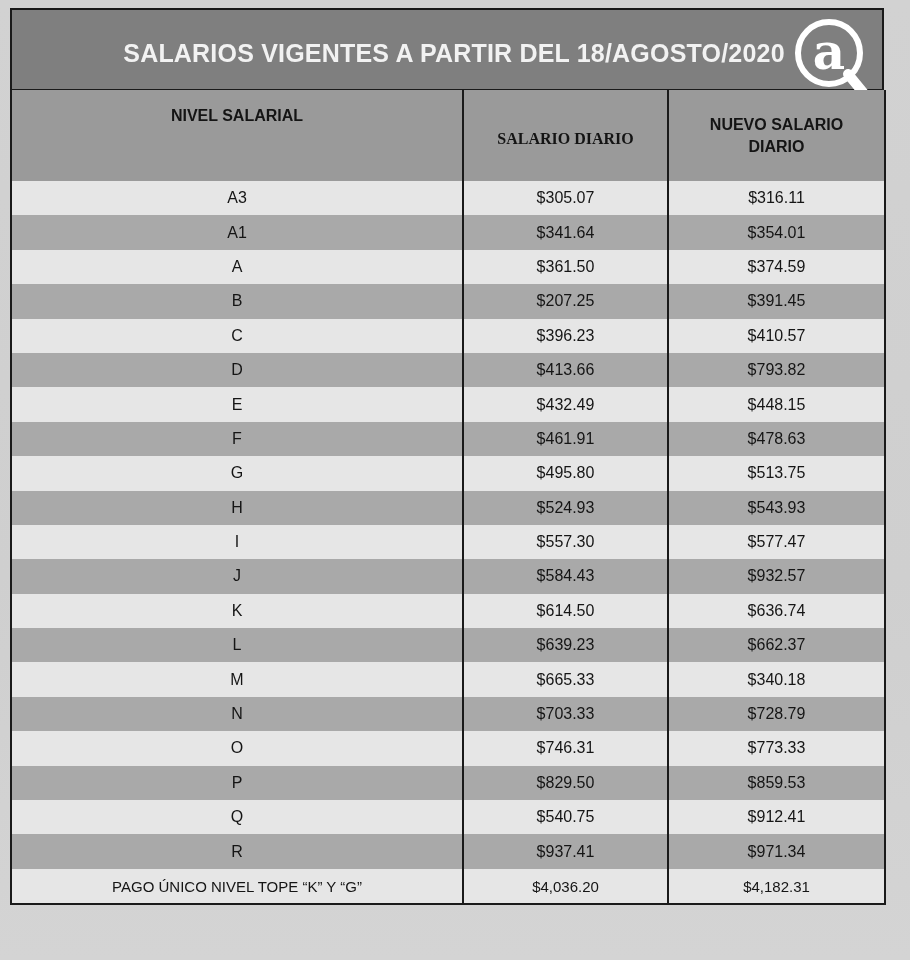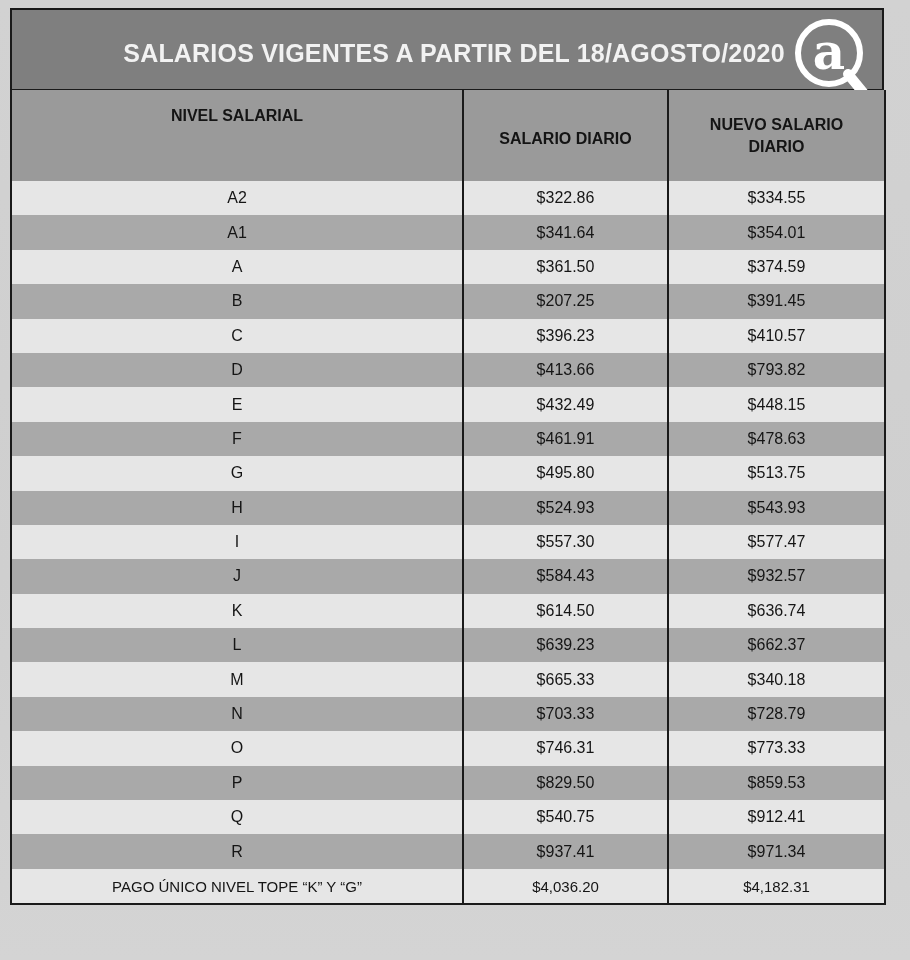--- a/index.html
+++ b/index.html
@@ -82,20 +82,21 @@
     }
     table.salary th.h1 {
       vertical-align: top;
       padding-top: 15px;
       text-align: center;
       margin-top: 20px;
     }
     table.salary th.h2 {
       vertical-align: middle;
       padding-top: 6px;
+      font-family: Liberation Serif, serif;
     }
     table.salary th.h3 {
       vertical-align: middle;
     }
     table.salary td {
       height: 34.4px;
       text-align: center;
       font-size: 16px;
       color: #151515;
       border-left: 2px solid #1a1a1a;
@@ -139,23 +140,23 @@
           <th class="h1">NIVEL SALARIAL</th>
           <th class="h2">SALARIO DIARIO</th>
           <th class="h3">
             <div>NUEVO SALARIO</div>
             <div>DIARIO</div>
           </th>
         </tr>
       </thead>
       <tbody>
         <tr>
-            <td>A2</td>
-            <td>$322.86</td>
-            <td>$334.55</td>
+            <td>A3</td>
+            <td>$305.07</td>
+            <td>$316.11</td>
           </tr>
         <tr>
             <td>A1</td>
             <td>$341.64</td>
             <td>$354.01</td>
           </tr>
         <tr>
             <td>A</td>
             <td>$361.50</td>
             <td>$374.59</td>

